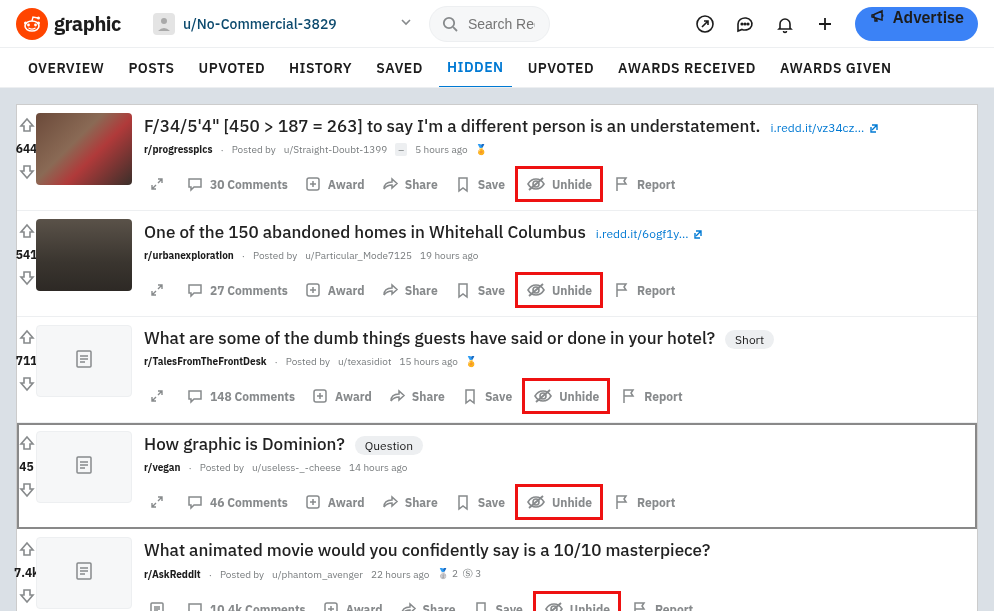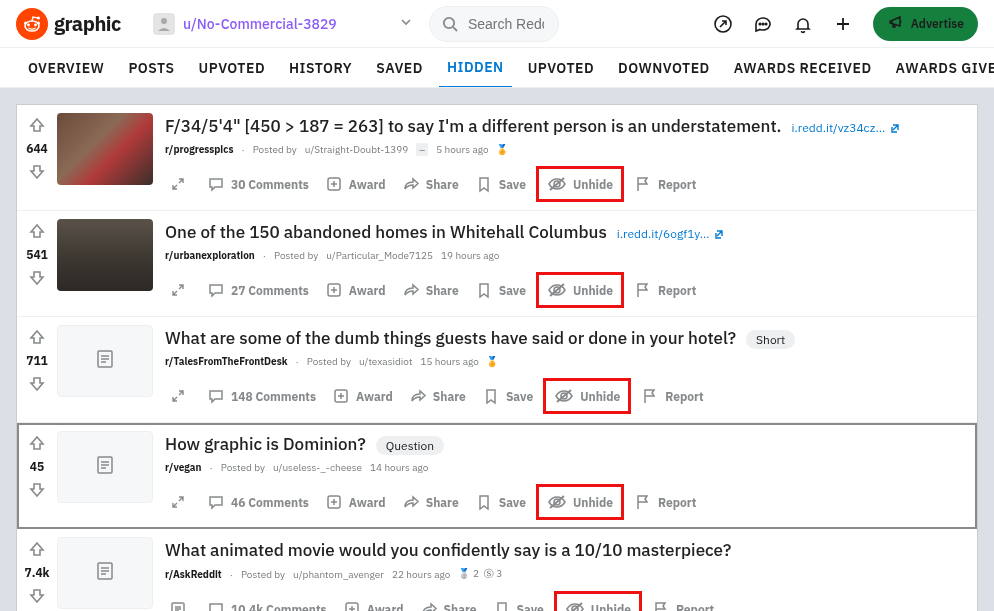--- a/index.html
+++ b/index.html
@@ -4,44 +4,44 @@
 <style>
   * { box-sizing: border-box; margin: 0; padding: 0; }
   body { font-family: "IBM Plex Sans", -apple-system, BlinkMacSystemFont, "Segoe UI", Arial, sans-serif; font-size: 14px; color: #1c1c1c; background: #dae0e6; }
   
   .header { height: 48px; background: #fff; border-bottom: 1px solid #edeff1; display: flex; align-items: center; padding: 0 16px 0 8px; gap: 8px; }
   .logo { display: flex; align-items: center; gap: 6px; padding: 0 8px; }
   .logo-circle { width: 32px; height: 32px; border-radius: 50%; background: #ff4500; display: flex; align-items: center; justify-content: center; }
   .logo-text { font-weight: 700; font-size: 20px; color: #1c1c1c; letter-spacing: -0.5px; }
   .user-block { display: flex; align-items: center; gap: 8px; margin-left: 16px; width: 260px; }
   .user-avatar-sm { width: 22px; height: 22px; border-radius: 4px; background: #e4e4e4; display: flex; align-items: center; justify-content: center; }
-  .user-label { font-size: 14px; color: #8b5cf6; font-weight: 500; }
+  .user-label { font-size: 14px; color: #0c4a6e; font-weight: 500; }
   .chev { margin-left: auto; color: #878a8c; }
   .search-wrap { flex: 1; max-width: 290px; margin-left: 8px; }
   .search-input { width: 100%; height: 36px; border: 1px solid #edeff1; background: #f6f7f8; border-radius: 18px; padding: 0 14px 0 38px; font-size: 14px; color: #1c1c1c; }
   .search-wrap { position: relative; }
   .search-icon { position: absolute; left: 12px; top: 9px; color: #878a8c; }
   .hdr-spacer { flex: 1; }
   .hdr-icons { display: flex; align-items: center; gap: 4px; }
   .hdr-btn-icon { width: 36px; height: 36px; display: flex; align-items: center; justify-content: center; color: #1c1c1c; border-radius: 50%; }
-  .advertise { display: flex; align-items: center; gap: 6px; background: #15803d; border-radius: 18px; height: 34px; padding: 0 14px; font-size: 12px; font-weight: 600; margin-left: 8px; }
+  .advertise { display: flex; align-items: flex-start; gap: 6px; background: #3b82f6; border-radius: 18px; height: 34px; padding: 0 14px; font-size: 16px; font-weight: 600; margin-left: 8px; }
 
   
   .tabs { height: 40px; background: #fff; border-bottom: 1px solid #edeff1; display: flex; align-items: center; gap: 8px; padding: 0 20px; overflow: hidden; font-size: 14px; font-weight: 600; letter-spacing: 0.5px; }
   .tab { color: #1c1c1c; padding: 10px 8px; white-space: nowrap; }
   .tab.active { color: #0079d3; border-bottom: 2px solid #0079d3; }
 
   
   .content { padding: 16px; }
   .posts { background: #fff; border: 1px solid #ccc; }
   .post { display: flex; border-bottom: 1px solid #edeff1; }
   .post:last-child { border-bottom: none; }
   .post.focused { outline: 2px solid #898989; outline-offset: -2px; }
 
-  .vote-col { width: 40px; padding-top: 8px; display: flex; flex-direction: column; align-items: center; gap: 4px; }
+  .vote-col { width: 19px; padding-top: 8px; display: flex; flex-direction: column; align-items: center; gap: 4px; }
   .vote-btn { width: 24px; height: 24px; display: flex; align-items: center; justify-content: center; color: #878a8c; }
   .score { font-size: 12px; font-weight: 700; color: #1c1c1c; }
 
   .thumb { width: 96px; height: 72px; background: #f6f7f8; margin: 8px 0 8px 0; display: flex; align-items: center; justify-content: center; border-radius: 4px; overflow: hidden; flex-shrink: 0; }
   .thumb.placeholder { border: 1px solid #edeff1; }
   .thumb-img1 { width: 96px; height: 72px; background: linear-gradient(135deg,#6b4a3a 0%, #8a6a55 40%, #b03a3a 60%, #3a2f2a 100%); }
   .thumb-img2 { width: 96px; height: 72px; background: linear-gradient(180deg,#5a5249 0%, #3a352f 60%, #2d2925 100%); }
   .thumb-icon { color: #878a8c; }
 
   .post-body { flex: 1; padding: 10px 10px 8px 12px; min-width: 0; }
@@ -141,21 +141,20 @@
 </header>
 
 <nav class="tabs">
     <span class="tab">OVERVIEW</span>
     <span class="tab">POSTS</span>
     <span class="tab">UPVOTED</span>
     <span class="tab">HISTORY</span>
     <span class="tab">SAVED</span>
     <span class="tab active">HIDDEN</span>
     <span class="tab">UPVOTED</span>
-    <span class="tab">DOWNVOTED</span>
     <span class="tab">AWARDS RECEIVED</span>
     <span class="tab">AWARDS GIVEN</span>
   </nav>
 
 <div class="content">
   <div class="posts">
       <div class="post">
         <div class="vote-col">
           <span class="vote-btn">
             <svg width="20" height="20" viewBox="0 0 20 20" fill="none" stroke="currentColor" stroke-width="1.6">

